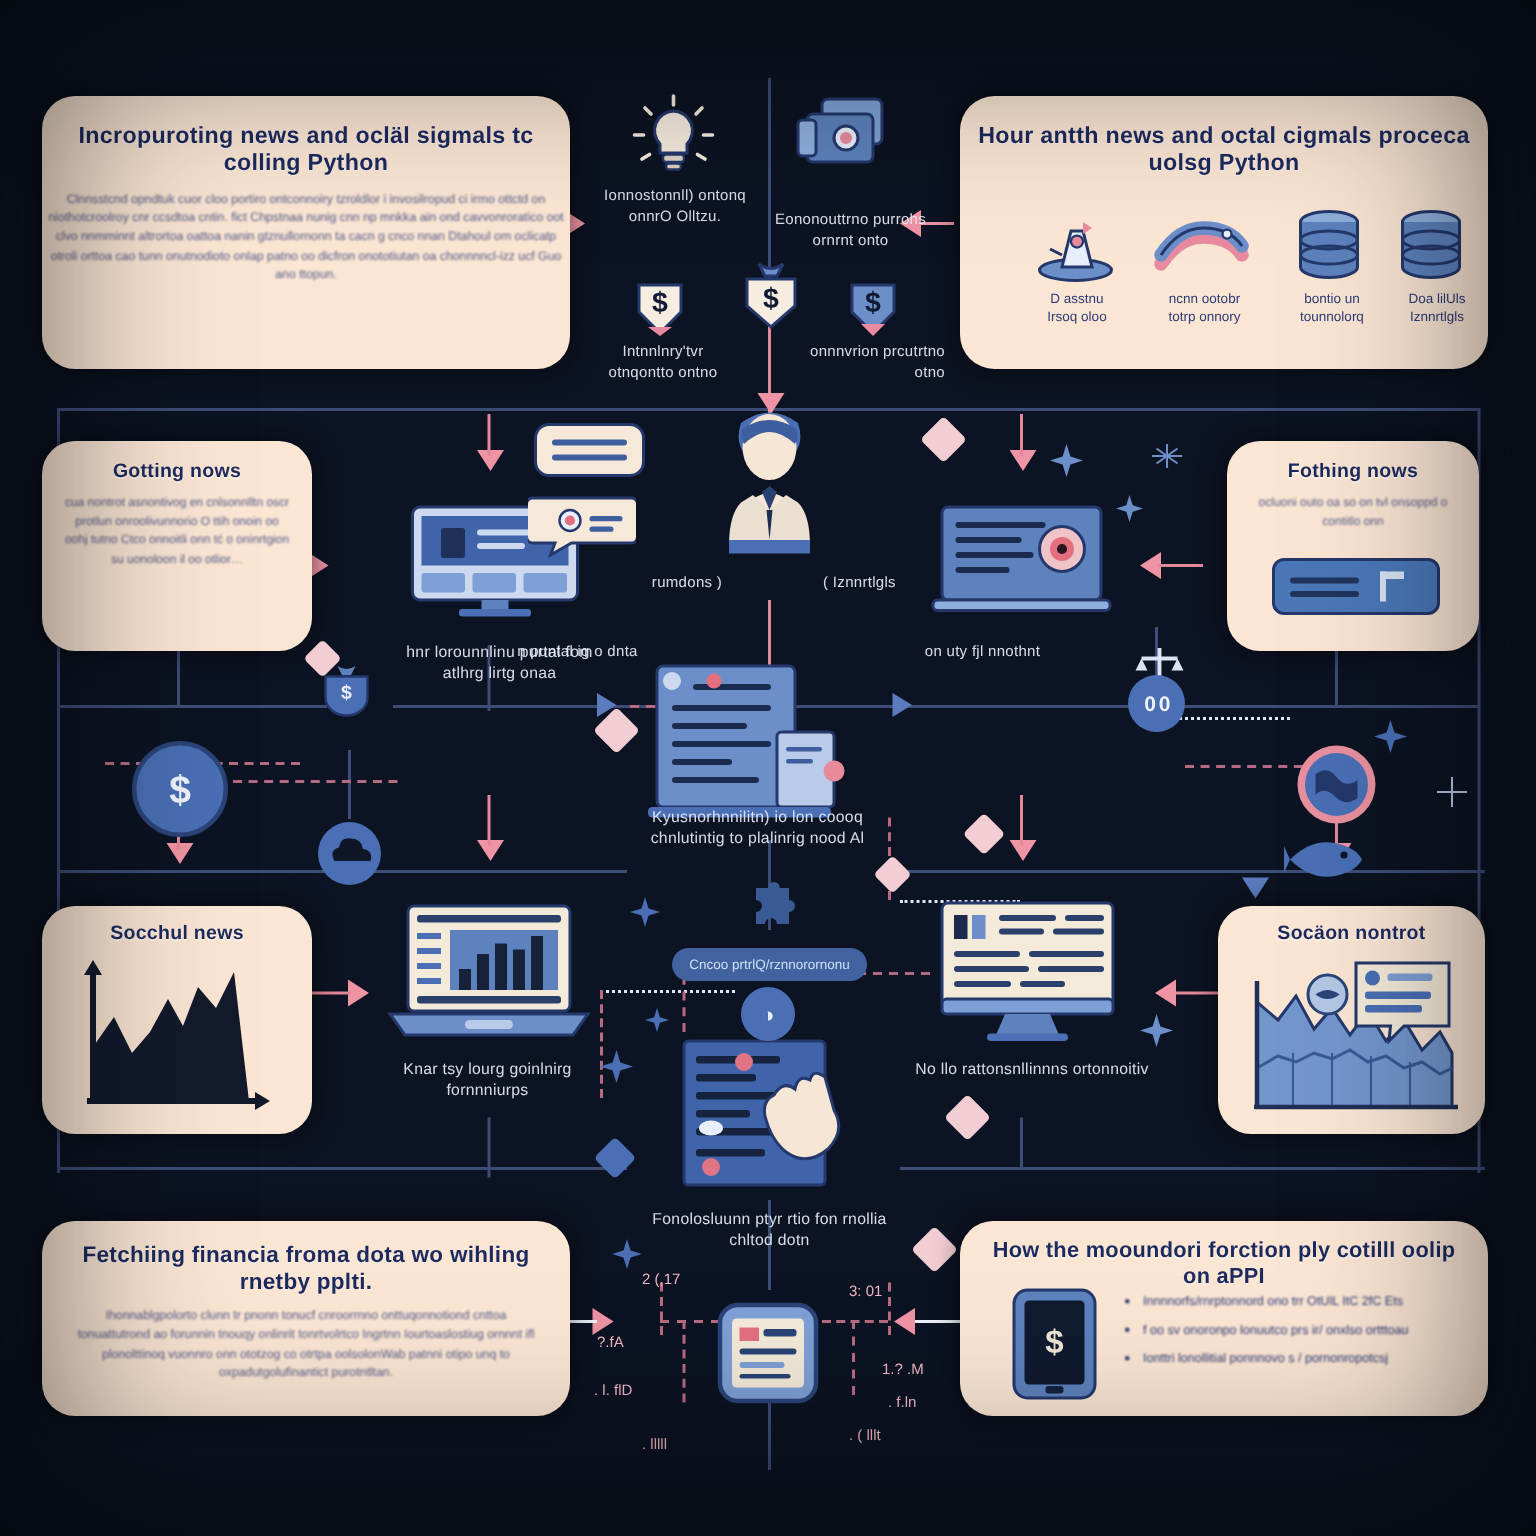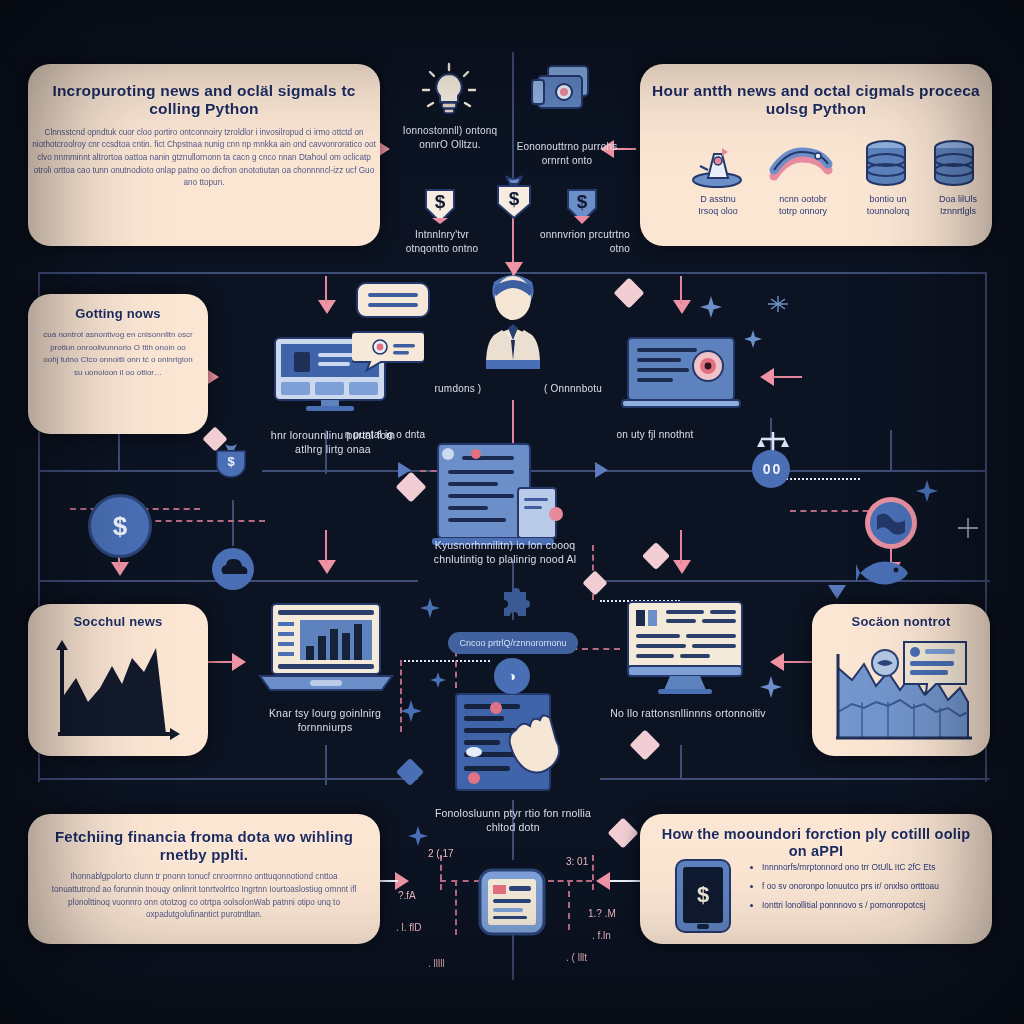--- a/index.html
+++ b/index.html
@@ -263,21 +263,21 @@
       <ellipse cx="55" cy="34" rx="18" ry="22" fill="#f6e6d5"></ellipse>
       <path d="M37 22 q18 -12 36 0 q2 6 -1 10 q-9 -8 -17 -8 q-8 0 -17 8 q-3 -4 -1 -10 z" fill="#3d5fa0"></path>
       <path d="M30 100 q0 -30 25 -36 q25 6 25 36 z" fill="#f6e6d5"></path>
       <path d="M44 66 l11 10 l11 -10 l8 5 q8 8 8 29 h-54 q0 -21 8 -29 z" fill="#eadfd0"></path>
       <path d="M50 64 l5 12 l5 -12 l-5 -4 z" fill="#27406f"></path>
       <path d="M53 76 l2 20 l2 -20 z" fill="#1b2d52"></path>
       <rect x="28" y="96" width="54" height="9" fill="#4a6fb5"></rect>
     </svg>
   </div>
   <div class="cap" style="left:418px;top:382px;width:80px;font-size:10px;">rumdons )</div>
-  <div class="cap" style="left:528px;top:382px;width:90px;font-size:10px;">( Onnnnbotu</div>
+  <div class="cap" style="left:528px;top:382px;width:90px;font-size:10px;">( Iznnrtlgls</div>
 
   <div class="icon" style="left:356px;top:282px;width:74px;height:36px;">
     <svg width="74" height="36" viewBox="0 0 74 36">
       <rect x="1" y="1" width="72" height="34" rx="9" fill="#f7e9da" stroke="#24386b" stroke-width="2"></rect>
       <rect x="12" y="11" width="50" height="4" rx="2" fill="#3f5ea0"></rect>
       <rect x="12" y="21" width="50" height="4" rx="2" fill="#3f5ea0"></rect>
     </svg>
   </div>
 
   <div class="panel" style="left:28px;top:294px;width:180px;height:140px;padding:12px 14px;">
@@ -303,20 +303,31 @@
     <svg width="72" height="42" viewBox="0 0 72 42">
       <path d="M3 2 h66 a4 4 0 0 1 4 4 v22 a4 4 0 0 1 -4 4 h-40 l-14 8 l3 -8 h-15 a4 4 0 0 1 -4 -4 v-22 a4 4 0 0 1 4 -4 z" fill="#f7e9da" stroke="#24386b" stroke-width="2"></path>
       <circle cx="28" cy="17" r="7" fill="#e8eefb" stroke="#24386b" stroke-width="1.6"></circle>
       <circle cx="28" cy="17" r="3.4" fill="#e4707f"></circle>
       <rect x="41" y="14" width="22" height="3.5" rx="1.8" fill="#3f5ea0"></rect>
       <rect x="41" y="21" width="16" height="3.5" rx="1.8" fill="#3f5ea0"></rect>
     </svg>
   </div>
   <div class="cap" style="left:258px;top:428px;width:150px;font-size:10.5px;">hnr lorounnlinu purtal fom atlhrg lirtg onaa</div>
 
+  <div class="panel" style="left:818px;top:294px;width:168px;height:140px;padding:12px 14px;">
+    <h3 class="fuzzy" style="font-size:13px;">Fothing nows</h3>
+    <p class="fuzzier" style="font-size:8px;">ocluoni outo oa so on tvl onsoppd o contitlo onn</p>
+    <div style="position:absolute;left:30px;top:78px;width:108px;height:34px;
+                background:#4a78b8;border:2px solid #24386b;border-radius:8px;">
+      <div style="position:absolute;left:10px;top:11px;width:46px;height:3.5px;background:#22345c;border-radius:2px;"></div>
+      <div style="position:absolute;left:10px;top:20px;width:46px;height:3.5px;background:#22345c;border-radius:2px;"></div>
+      <div style="position:absolute;left:70px;top:7px;width:4px;height:20px;background:#d9e3f4;"></div>
+      <div style="position:absolute;left:70px;top:7px;width:16px;height:5px;background:#d9e3f4;"></div>
+    </div>
+  </div>
 
   <div class="icon" style="left:620px;top:336px;width:122px;height:80px;">
     <svg width="122" height="80" viewBox="0 0 122 80">
       <rect x="8" y="2" width="106" height="62" rx="4" fill="#5d82bd" stroke="#24386b" stroke-width="2"></rect>
       <g fill="#1b2b50">
         <rect x="17" y="12" width="60" height="4" rx="2"></rect>
         <rect x="17" y="22" width="44" height="4" rx="2"></rect>
         <rect x="17" y="32" width="52" height="4" rx="2"></rect>
         <rect x="17" y="42" width="36" height="4" rx="2"></rect>
       </g>

